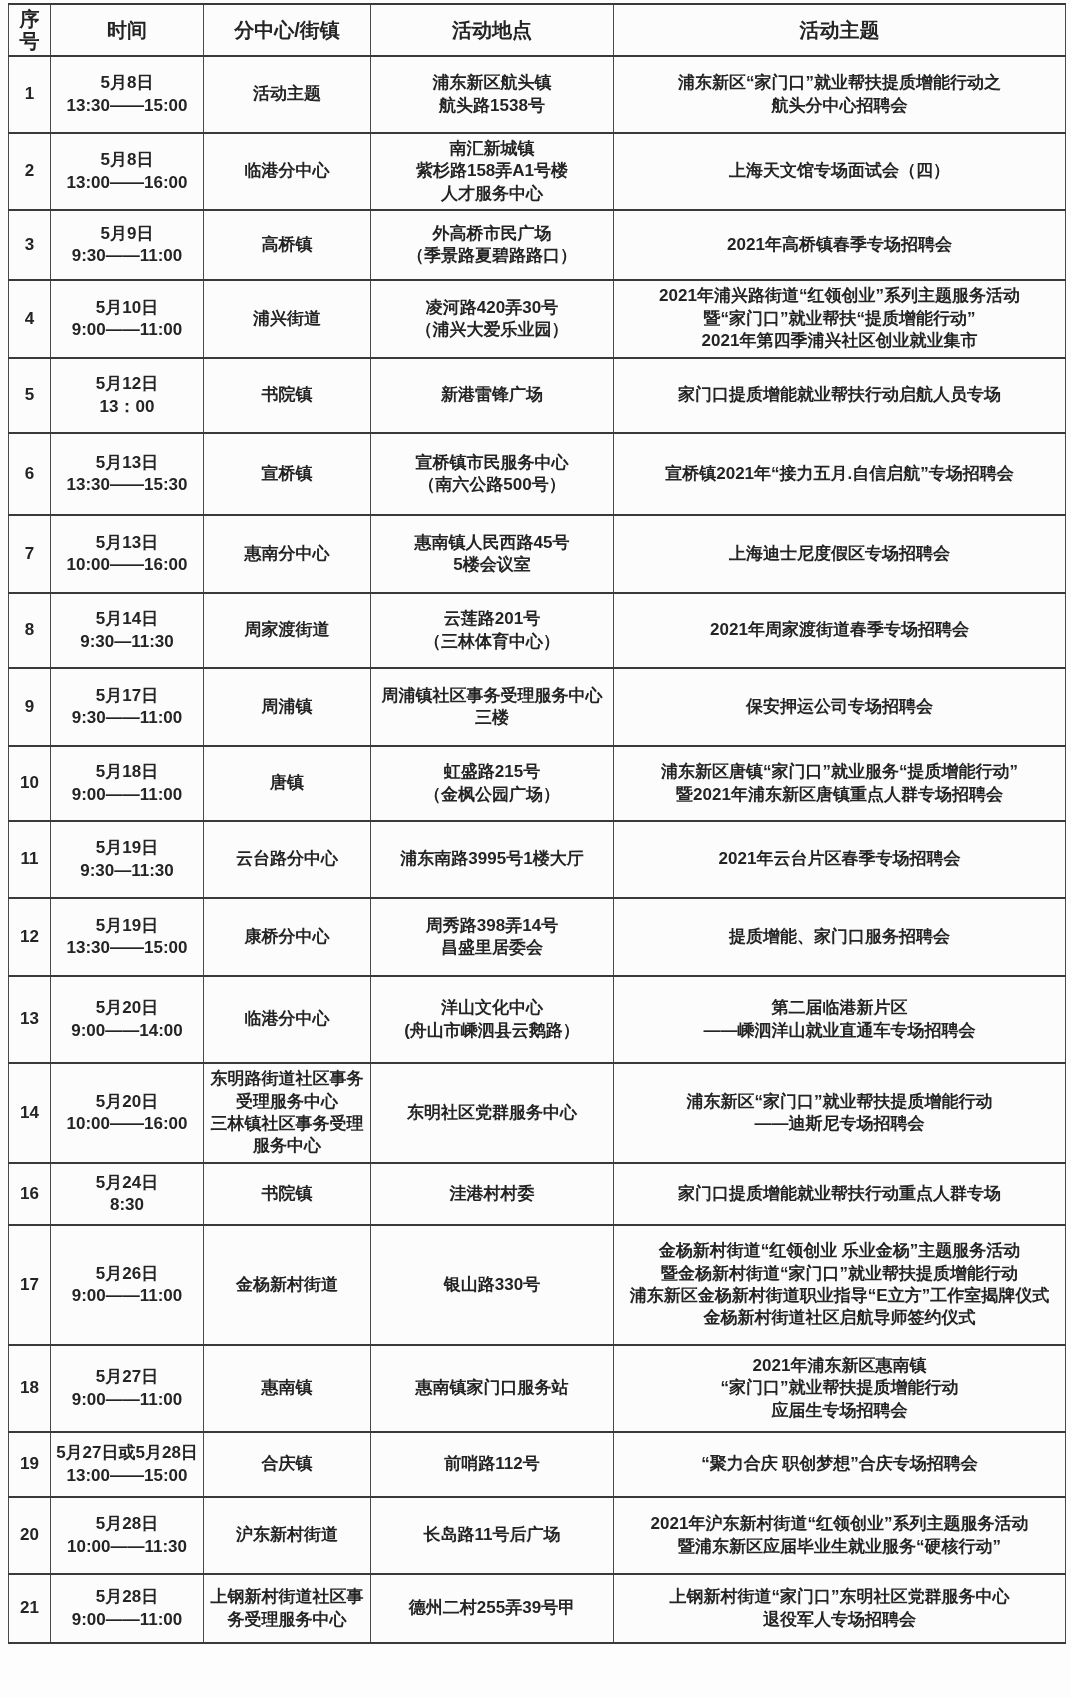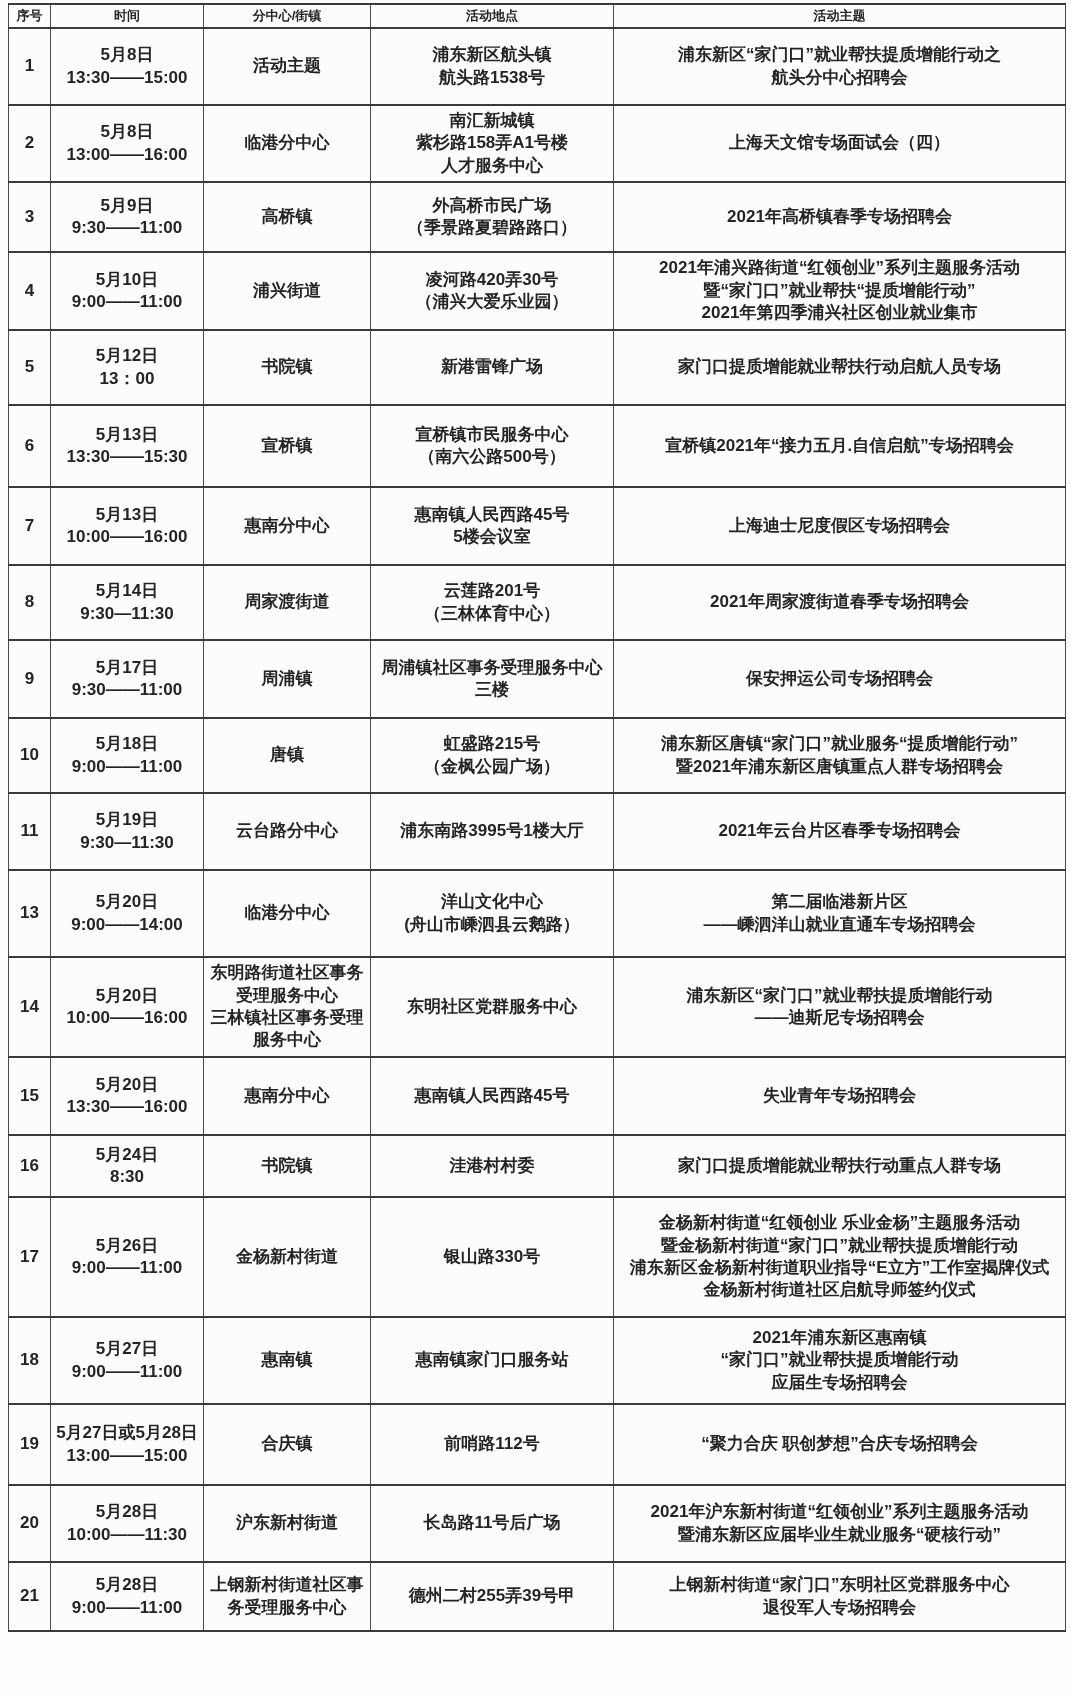--- a/index.html
+++ b/index.html
@@ -29,21 +29,21 @@
     border-bottom: 2px solid #3a3a3a;
     border-left: 1.5px solid #4a4a4a;
     border-right: 1.5px solid #4a4a4a;
     text-align: center;
     vertical-align: middle;
     padding: 3px 4px;
     box-sizing: border-box;
     background: #fcfcfc;
   }
   table.events th {
-    font-size: 13px;
+    font-size: 20px;
     height: 24px;
     line-height: 1.1;
     font-weight: 700;
   }
   table.events td {
     font-size: 17px;
     line-height: 1.32;
   }
   td[data-name="cell-no"] { font-size: 16px; }
   td[data-name="cell-theme"] { font-size: 16.5px; }
@@ -254,20 +254,37 @@
           <td data-name="cell-center">
             <div data-name="cell-line">云台路分中心</div>
           </td>
           <td data-name="cell-location">
             <div data-name="cell-line">浦东南路3995号1楼大厅</div>
           </td>
           <td data-name="cell-theme">
             <div data-name="cell-line">2021年云台片区春季专场招聘会</div>
           </td>
         </tr>
+        <tr data-name="table-row" style="height: 78px;">
+          <td data-name="cell-no">12</td>
+          <td data-name="cell-time">
+            <div data-name="cell-line">5月19日</div>
+            <div data-name="cell-line">13:30——15:00</div>
+          </td>
+          <td data-name="cell-center">
+            <div data-name="cell-line">康桥分中心</div>
+          </td>
+          <td data-name="cell-location">
+            <div data-name="cell-line">周秀路398弄14号</div>
+            <div data-name="cell-line">昌盛里居委会</div>
+          </td>
+          <td data-name="cell-theme">
+            <div data-name="cell-line">提质增能、家门口服务招聘会</div>
+          </td>
+        </tr>
         <tr data-name="table-row" style="height: 87px;">
           <td data-name="cell-no">13</td>
           <td data-name="cell-time">
             <div data-name="cell-line">5月20日</div>
             <div data-name="cell-line">9:00——14:00</div>
           </td>
           <td data-name="cell-center">
             <div data-name="cell-line">临港分中心</div>
           </td>
           <td data-name="cell-location">
@@ -288,36 +305,20 @@
           <td data-name="cell-center">
             <div data-name="cell-line">东明路街道社区事务受理服务中心</div>
             <div data-name="cell-line">三林镇社区事务受理服务中心</div>
           </td>
           <td data-name="cell-location">
             <div data-name="cell-line">东明社区党群服务中心</div>
           </td>
           <td data-name="cell-theme">
             <div data-name="cell-line">浦东新区“家门口”就业帮扶提质增能行动</div>
             <div data-name="cell-line">——迪斯尼专场招聘会</div>
-          </td>
-        </tr>
-        <tr data-name="table-row" style="height: 78px;">
-          <td data-name="cell-no">15</td>
-          <td data-name="cell-time">
-            <div data-name="cell-line">5月20日</div>
-            <div data-name="cell-line">13:30——16:00</div>
-          </td>
-          <td data-name="cell-center">
-            <div data-name="cell-line">惠南分中心</div>
-          </td>
-          <td data-name="cell-location">
-            <div data-name="cell-line">惠南镇人民西路45号</div>
-          </td>
-          <td data-name="cell-theme">
-            <div data-name="cell-line">失业青年专场招聘会</div>
           </td>
         </tr>
         <tr data-name="table-row" style="height: 62px;">
           <td data-name="cell-no">16</td>
           <td data-name="cell-time">
             <div data-name="cell-line">5月24日</div>
             <div data-name="cell-line">8:30</div>
           </td>
           <td data-name="cell-center">
             <div data-name="cell-line">书院镇</div>
@@ -359,21 +360,21 @@
           </td>
           <td data-name="cell-location">
             <div data-name="cell-line">惠南镇家门口服务站</div>
           </td>
           <td data-name="cell-theme">
             <div data-name="cell-line">2021年浦东新区惠南镇</div>
             <div data-name="cell-line">“家门口”就业帮扶提质增能行动</div>
             <div data-name="cell-line">应届生专场招聘会</div>
           </td>
         </tr>
-        <tr data-name="table-row" style="height: 81px;">
+        <tr data-name="table-row" style="height: 65px;">
           <td data-name="cell-no">19</td>
           <td data-name="cell-time">
             <div data-name="cell-line">5月27日或5月28日</div>
             <div data-name="cell-line">13:00——15:00</div>
           </td>
           <td data-name="cell-center">
             <div data-name="cell-line">合庆镇</div>
           </td>
           <td data-name="cell-location">
             <div data-name="cell-line">前哨路112号</div>

